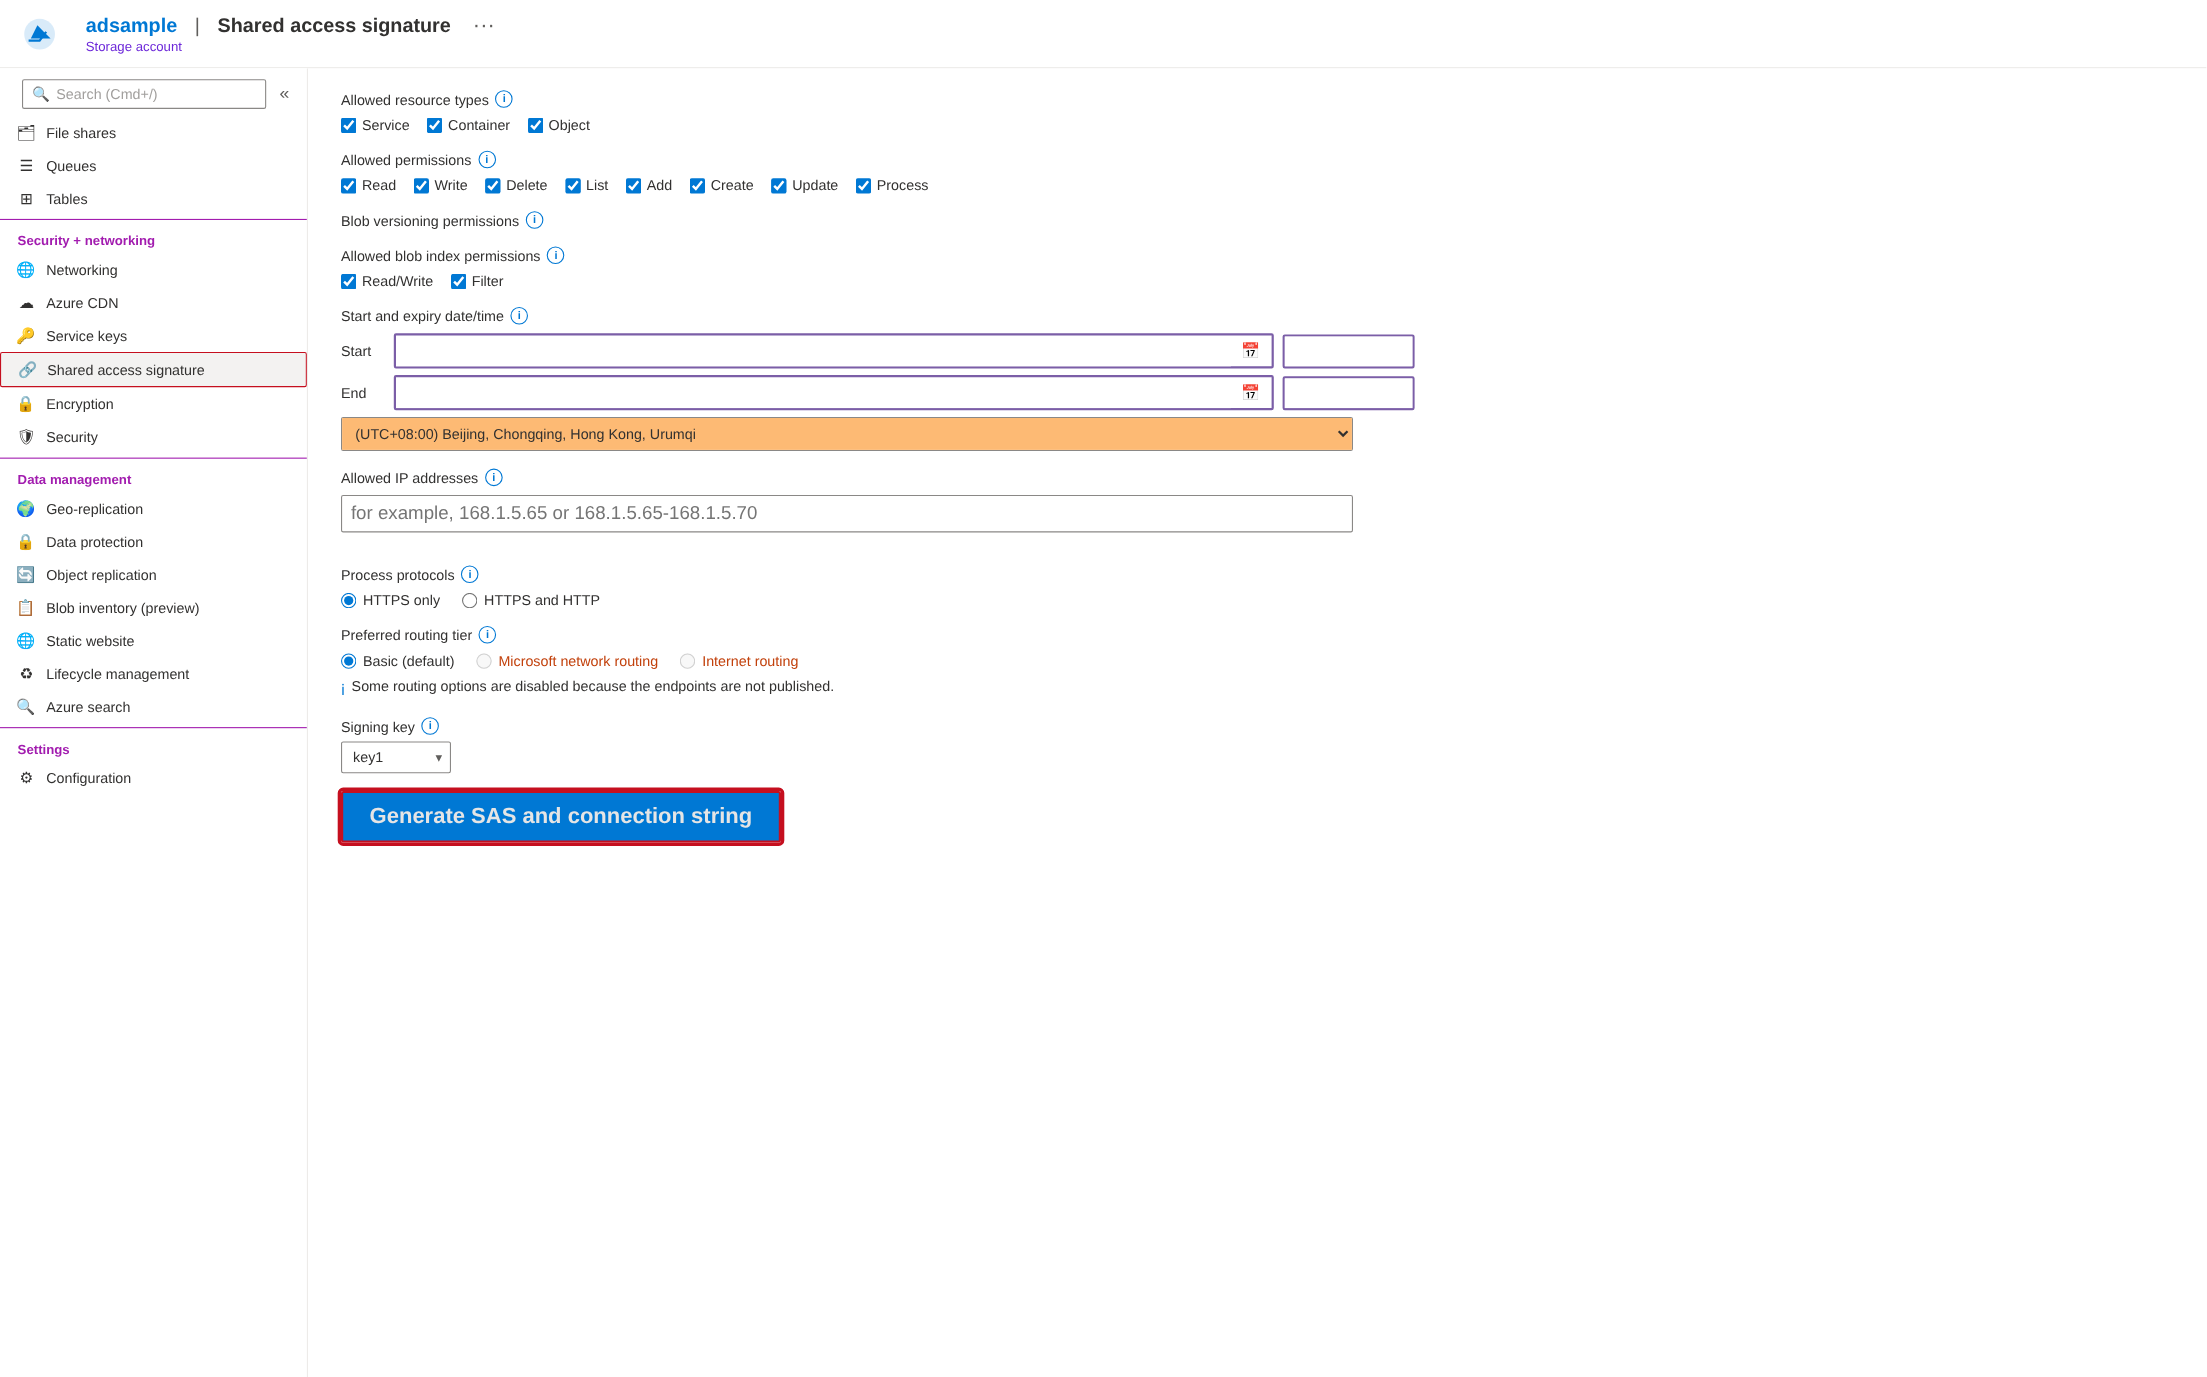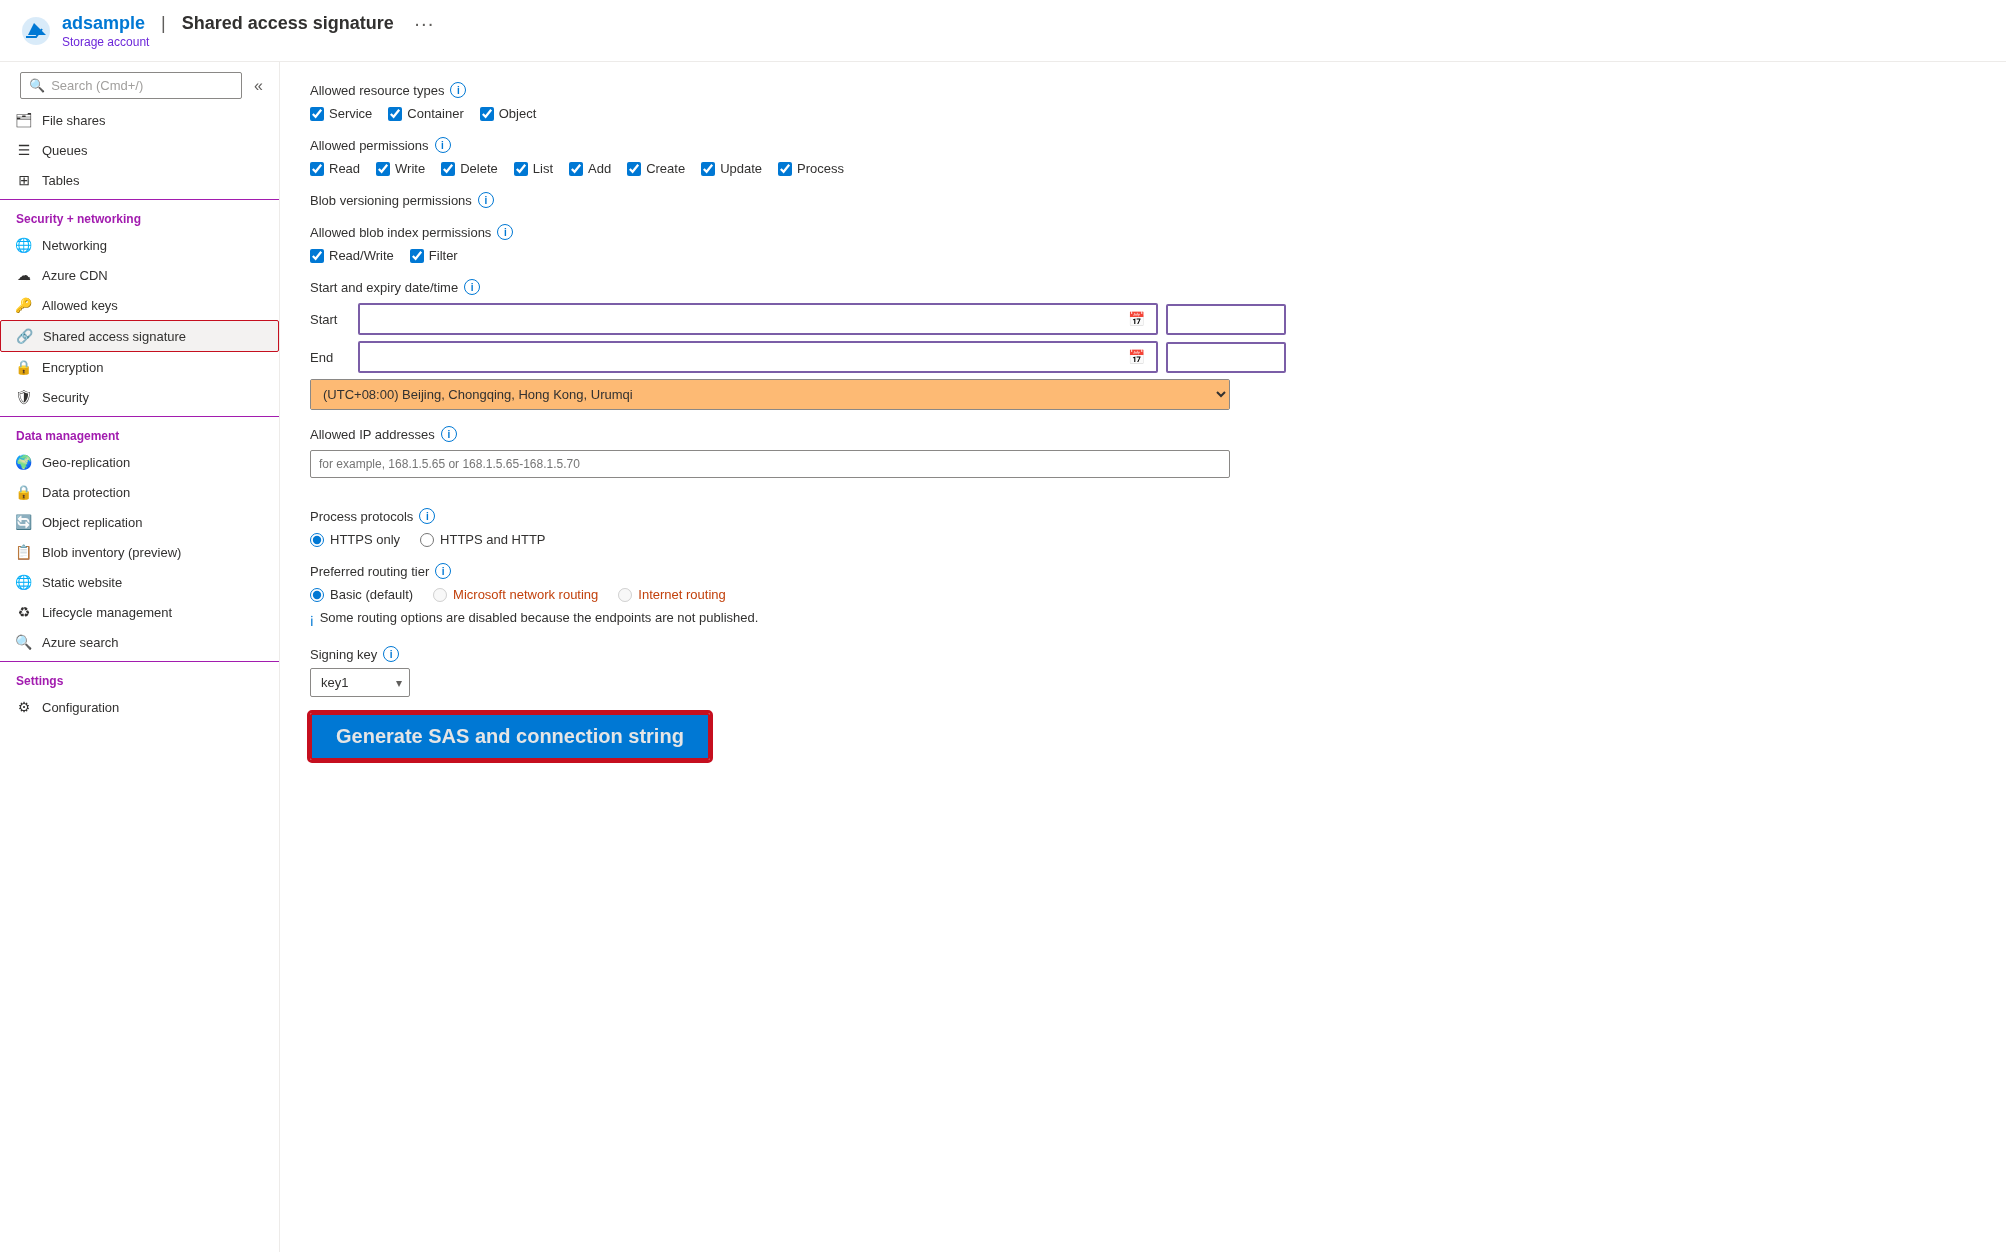--- a/index.html
+++ b/index.html
@@ -2,21 +2,21 @@
 <html><head>
   <meta charset="utf-8">
   <style>
     * { box-sizing: border-box; margin: 0; padding: 0; }
     body { font-family: 'Segoe UI', Arial, sans-serif; font-size: 13px; color: #323130; background: #fff; display: flex; flex-direction: column; height: 100vh; overflow: hidden; }
 
     .top-bar {
       display: flex; align-items: center; padding: 12px 20px; border-bottom: 1px solid #edebe9; background: #fff;
     }
     .top-bar-logo {
-      display: flex; align-items: center; gap: 10px;
+      display: flex; align-items: center; gap: 26px;
     }
     .logo-icon {
       width: 32px; height: 32px;
     }
     .top-bar-title { display: flex; flex-direction: column; }
     .top-bar-title .main-title { font-size: 18px; font-weight: 600; color: #0078d4; }
     .top-bar-title .sub-title { font-size: 12px; color: #6d28d9; }
     .top-bar-separator { margin: 0 8px; color: #605e5c; font-size: 18px; }
     .top-bar-page-title { font-size: 18px; font-weight: 600; color: #323130; }
     .top-bar-more { margin-left: 12px; color: #605e5c; font-size: 20px; cursor: pointer; }
@@ -66,21 +66,21 @@
     .datetime-label { width: 40px; font-size: 13px; color: #323130; }
     .datetime-input-wrapper { display: flex; align-items: center; border: 2px solid #7b5ea7; border-radius: 2px; flex: 1; max-width: 800px; }
     .datetime-input { border: none; outline: none; font-size: 13px; padding: 6px 8px; flex: 1; color: #323130; }
     .calendar-btn { padding: 6px 10px; background: none; border: none; cursor: pointer; color: #605e5c; font-size: 14px; }
     .time-input-wrapper { display: flex; align-items: center; border: 2px solid #7b5ea7; border-radius: 2px; min-width: 120px; }
     .time-input { border: none; outline: none; font-size: 13px; padding: 6px 8px; flex: 1; color: #323130; width: 100px; }
 
     .timezone-select { display: flex; align-items: center; border: 1px solid #8a8886; border-radius: 2px; max-width: 920px; margin-bottom: 14px; }
     .timezone-select select { border: none; outline: none; font-size: 13px; padding: 6px 8px; flex: 1; color: #323130; background: #fdba74; width: 100%; }
 
-    .ip-input { border: 1px solid #8a8886; border-radius: 2px; padding: 6px 8px; font-size: 12px; width: 100%; max-width: 920px; margin-bottom: 14px; outline: none; color: #a19f9d; }
+    .ip-input { border: 1px solid #8a8886; border-radius: 2px; padding: 6px 8px; font-size: 17px; width: 100%; max-width: 920px; margin-bottom: 14px; outline: none; color: #a19f9d; }
 
     .info-note { display: flex; align-items: flex-start; gap: 6px; margin-top: 4px; margin-bottom: 12px; }
     .info-note-icon { color: #0078d4; font-size: 14px; flex-shrink: 0; margin-top: 1px; }
     .info-note-text { font-size: 13px; color: #323130; }
 
     .signing-key-section { margin-bottom: 20px; }
     .signing-key-label { font-size: 13px; color: #323130; margin-bottom: 6px; display: flex; align-items: center; gap: 6px; }
     .signing-key-select { border: 1px solid #8a8886; border-radius: 2px; padding: 6px 28px 6px 10px; font-size: 13px; color: #323130; background: #fff; appearance: none; -webkit-appearance: none; cursor: pointer; outline: none; width: 100px; }
     .signing-key-wrapper { position: relative; display: inline-block; }
     .signing-key-wrapper::after { content: '▾'; position: absolute; right: 8px; top: 50%; transform: translateY(-50%); pointer-events: none; color: #605e5c; font-size: 12px; }
@@ -144,21 +144,21 @@
       <div class="sidebar-item">
         <span class="sidebar-icon">🌐</span>
         <span>Networking</span>
       </div>
       <div class="sidebar-item">
         <span class="sidebar-icon">☁</span>
         <span>Azure CDN</span>
       </div>
       <div class="sidebar-item">
         <span class="sidebar-icon">🔑</span>
-        <span>Allowed keys</span>
+        <span>Service keys</span>
       </div>
       <div class="sidebar-item active">
         <span class="sidebar-icon">🔗</span>
         <span>Shared access signature</span>
       </div>
       <div class="sidebar-item">
         <span class="sidebar-icon">🔒</span>
         <span>Encryption</span>
       </div>
       <div class="sidebar-item">

